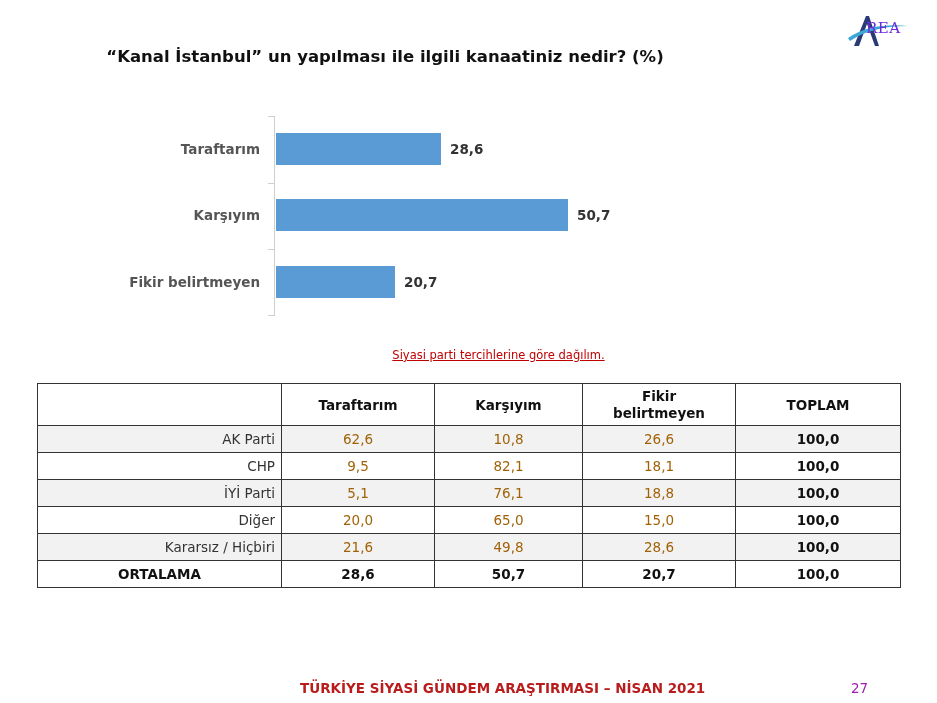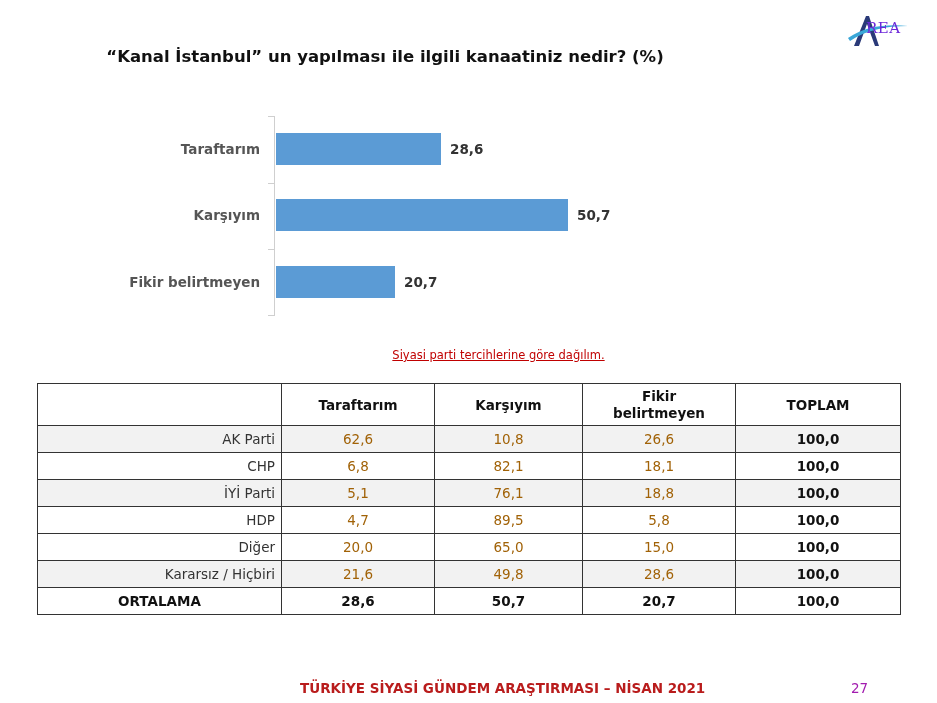--- a/index.html
+++ b/index.html
@@ -73,37 +73,30 @@
   <tbody id="tbody">
       <tr class="shade">
         <td class="lbl">AK Parti</td>
         <td class="num">62,6</td>
         <td class="num">10,8</td>
         <td class="num">26,6</td>
         <td class="tot">100,0</td>
       </tr>
       <tr>
         <td class="lbl">CHP</td>
-        <td class="num">6,8</td>
+        <td class="num">9,5</td>
         <td class="num">82,1</td>
         <td class="num">18,1</td>
         <td class="tot">100,0</td>
       </tr>
       <tr class="shade">
         <td class="lbl">İYİ Parti</td>
         <td class="num">5,1</td>
         <td class="num">76,1</td>
         <td class="num">18,8</td>
-        <td class="tot">100,0</td>
-      </tr>
-      <tr>
-        <td class="lbl">HDP</td>
-        <td class="num">4,7</td>
-        <td class="num">89,5</td>
-        <td class="num">5,8</td>
         <td class="tot">100,0</td>
       </tr>
       <tr>
         <td class="lbl">Diğer</td>
         <td class="num">20,0</td>
         <td class="num">65,0</td>
         <td class="num">15,0</td>
         <td class="tot">100,0</td>
       </tr>
       <tr class="shade">

